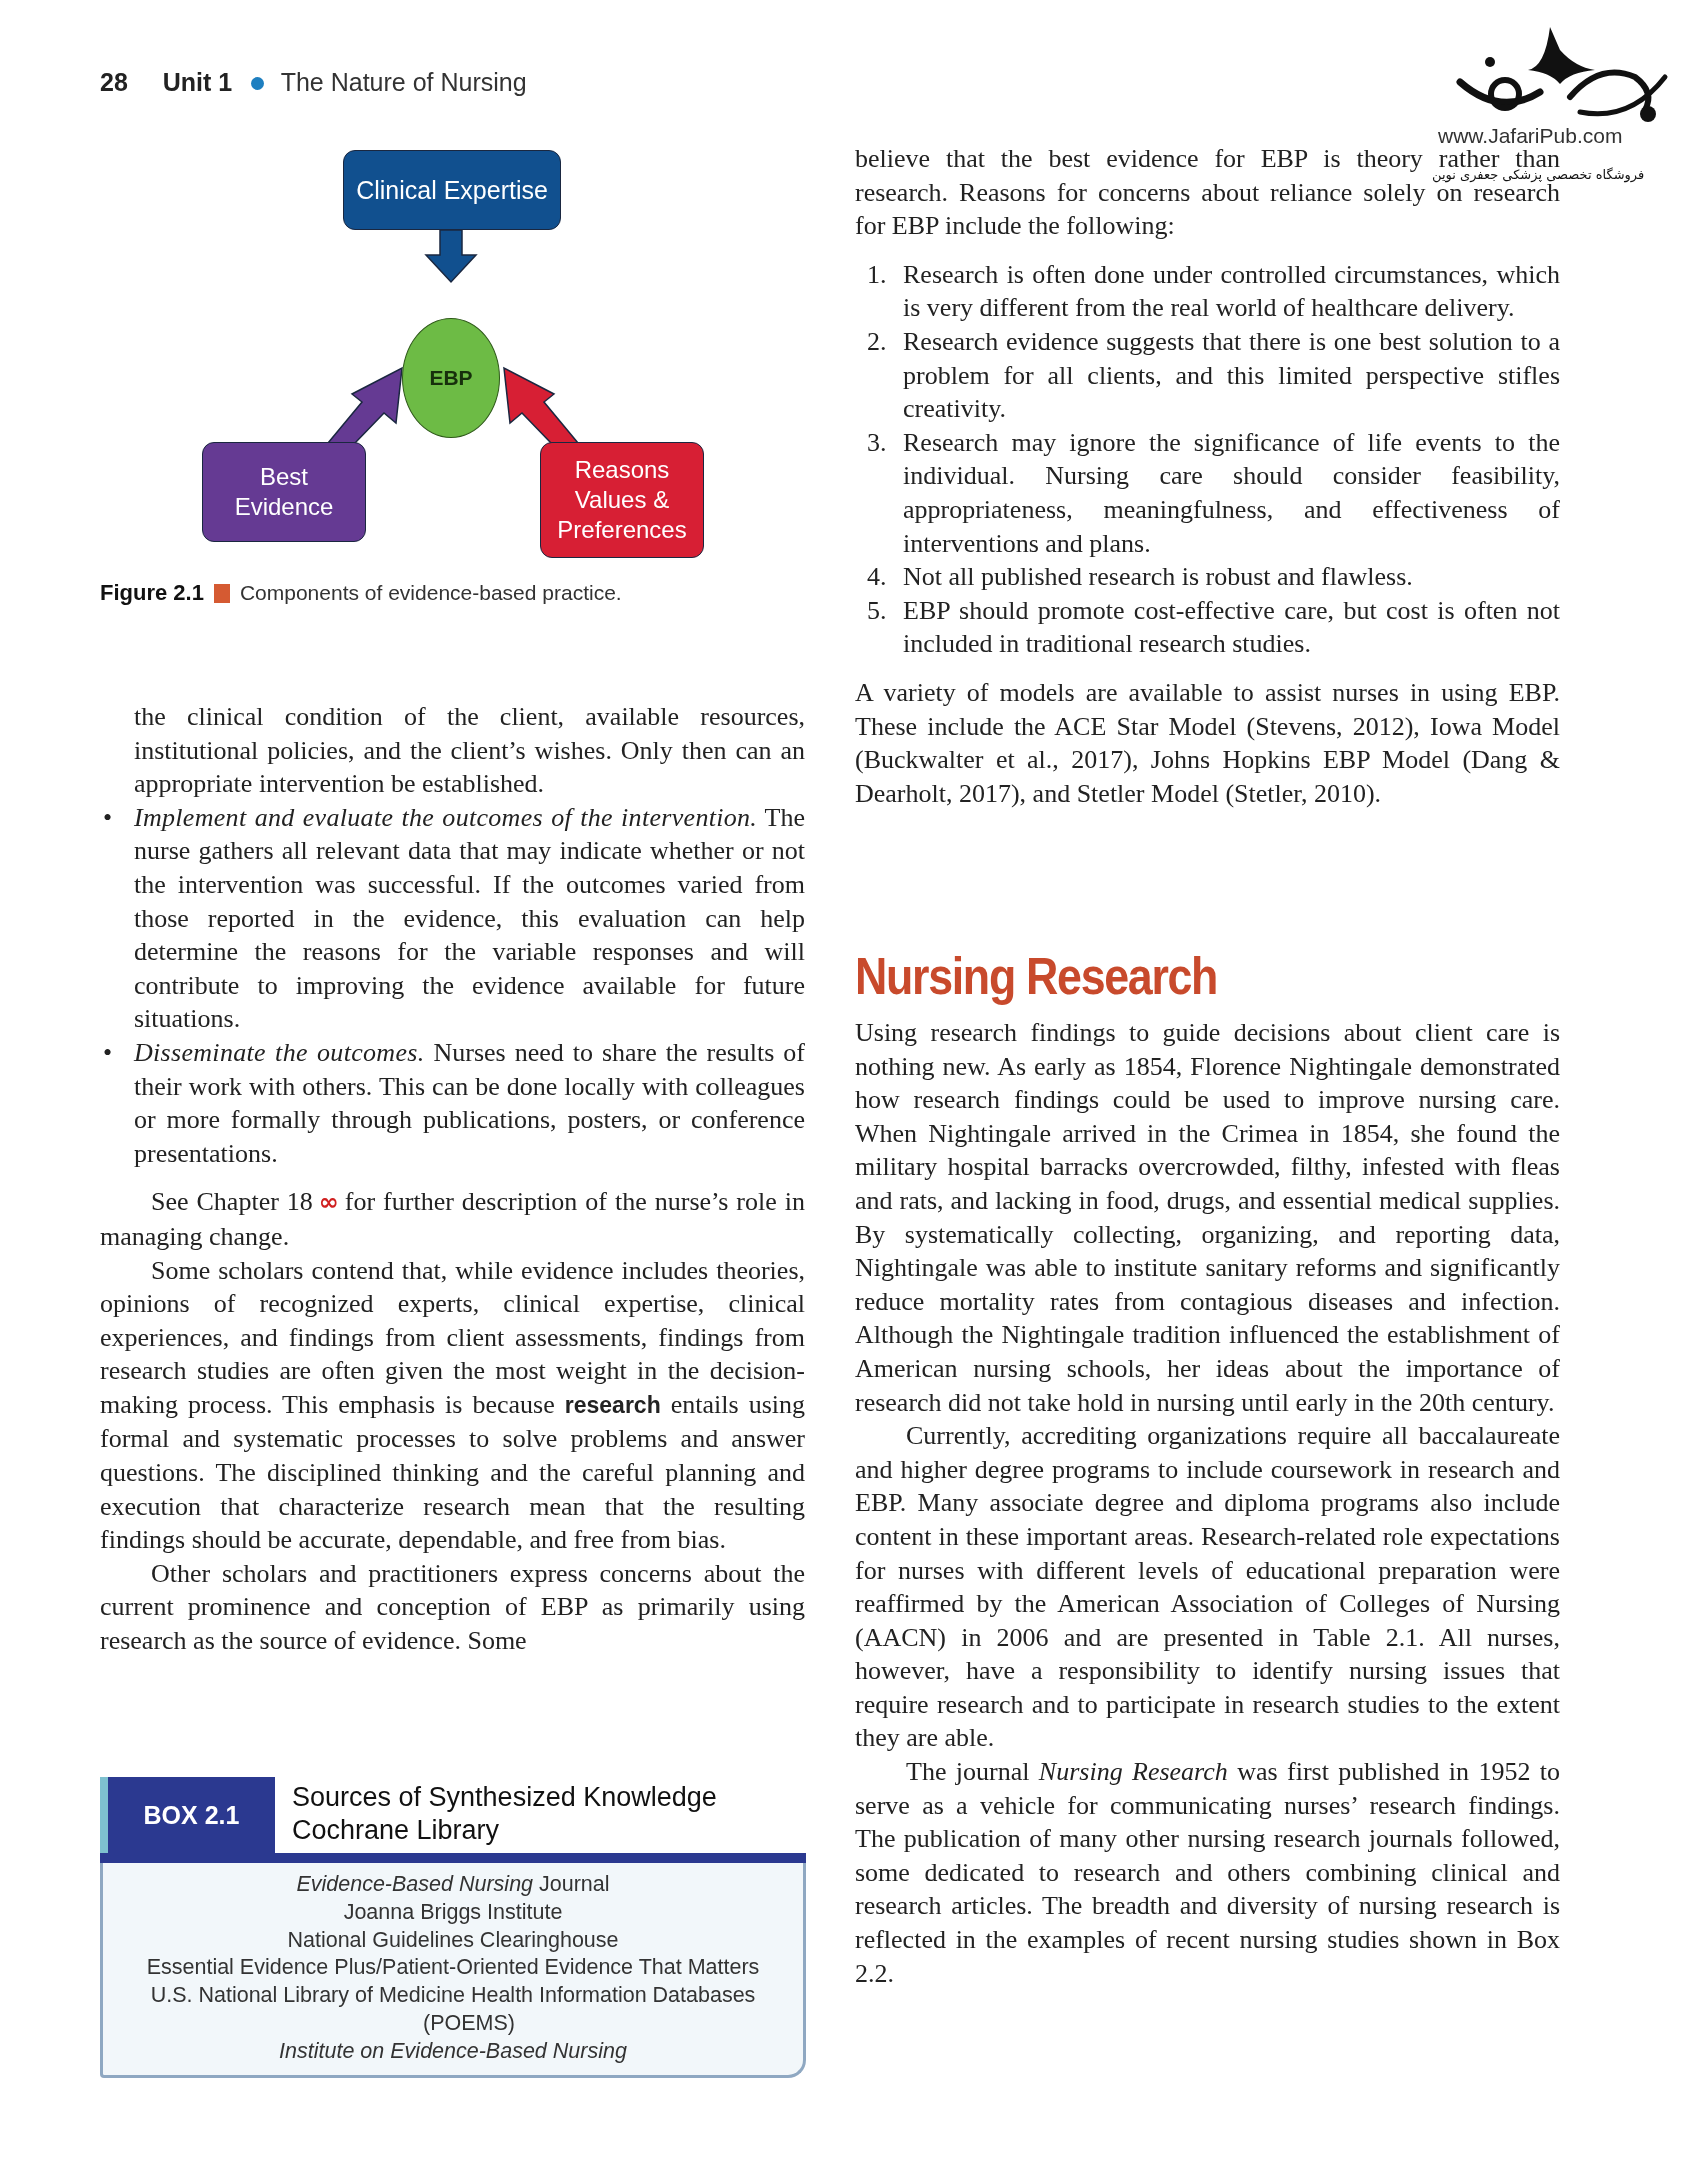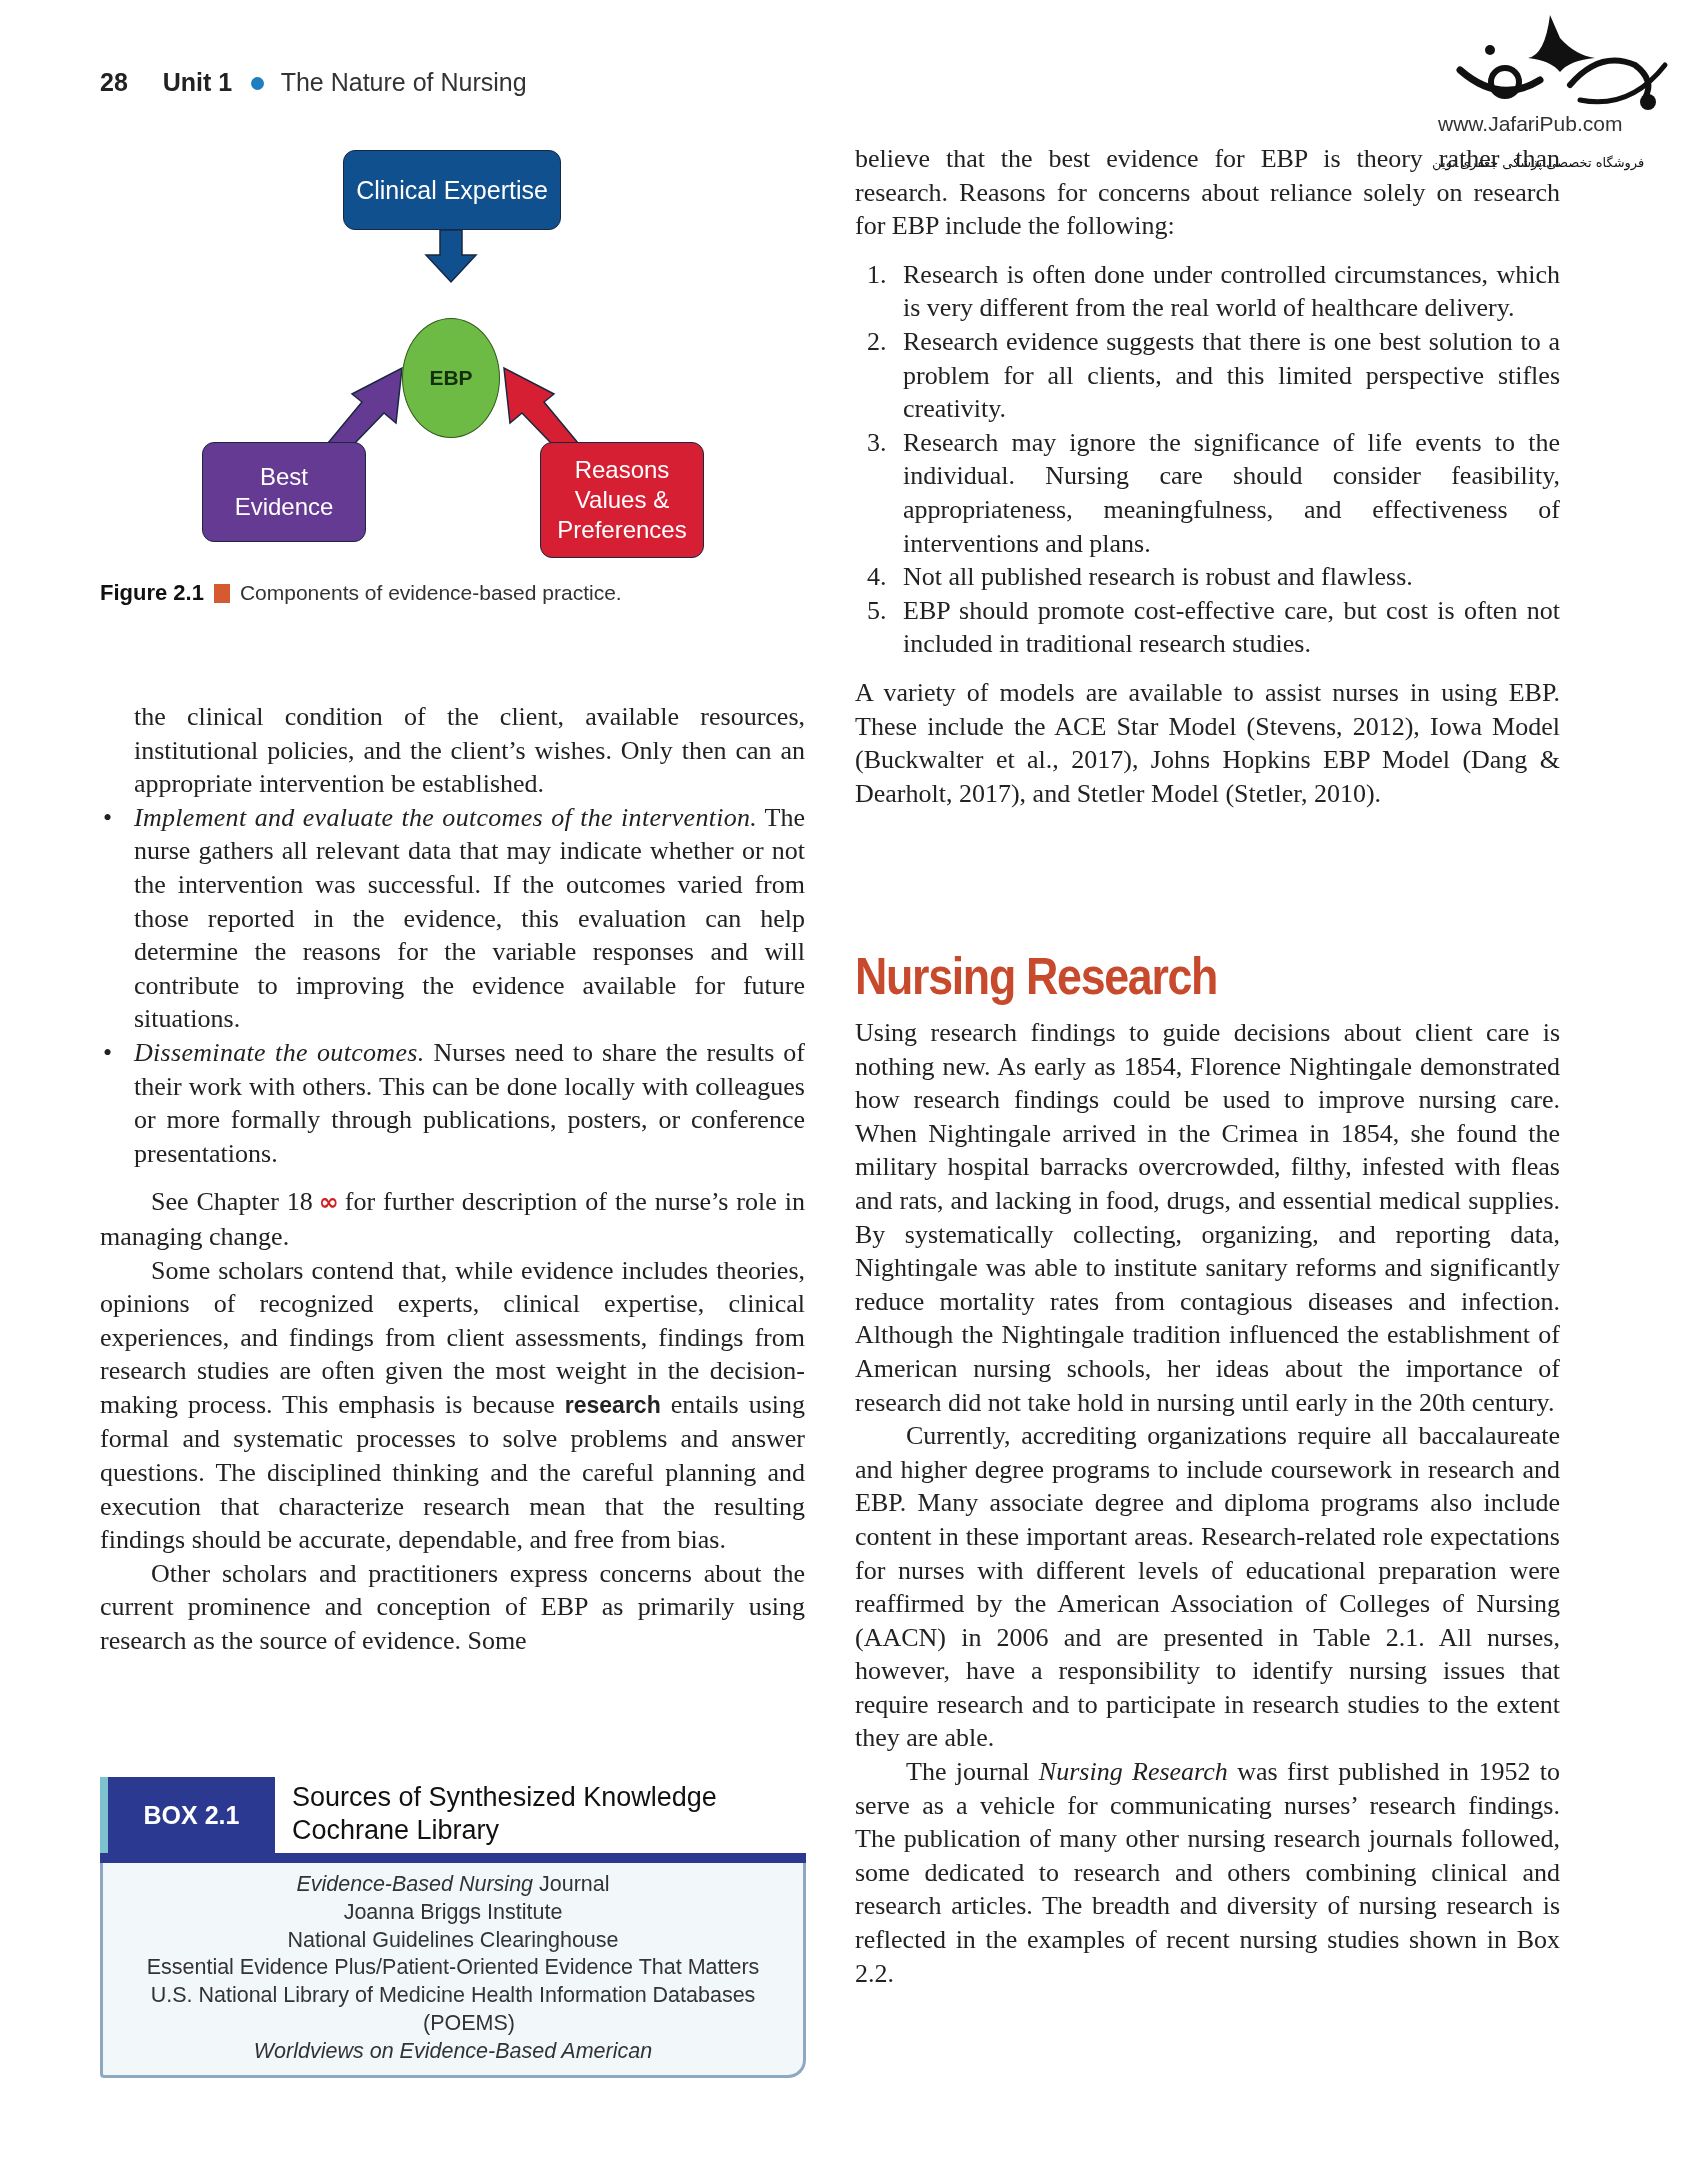--- a/index.html
+++ b/index.html
@@ -6,21 +6,21 @@
   body { width:1700px; height:2175px; position:relative; overflow:hidden; color:#1e1e1e; }
 
   
   .running-header { position:absolute; left:100px; top:68px; font-family:"Liberation Sans", sans-serif; font-size:25px; color:#222; white-space:nowrap; }
   .running-header .pg { font-weight:bold; margin-right:28px; }
   .running-header .unit { font-weight:bold; }
   .running-header .dot { display:inline-block; width:13px; height:13px; border-radius:50%; background:#1e7fc0; margin:0 10px 2px 12px; vertical-align:middle; }
   .running-header .title { font-weight:normal; color:#333; }
 
   
-  .watermark { position:absolute; left:1420px; top:10px; width:270px; height:175px; }
+  .watermark { position:absolute; left:1420px; top:22px; width:270px; height:175px; }
   .watermark .url { position:absolute; left:18px; top:102px; font-family:"Liberation Sans", sans-serif; font-size:21px; color:#333; }
   .watermark .fa { position:absolute; left:12px; top:145px; font-family:"DejaVu Sans", sans-serif; font-size:13px; color:#111; direction:rtl; white-space:nowrap; }
 
   
   .figure { position:absolute; left:100px; top:140px; width:700px; height:470px; }
   .fig-box { position:absolute; border-radius:12px; color:#fff; font-family:"Liberation Sans", sans-serif; display:flex; align-items:center; justify-content:center; text-align:center; border:1.5px solid #1a2740; box-sizing:border-box; }
   .fig-clinical { left:243px; top:10px; width:218px; height:80px; background:#11508f; font-size:25px; }
   .fig-best { left:102px; top:302px; width:164px; height:100px; background:#653a93; font-size:24px; line-height:1.25; }
   .fig-patient { left:440px; top:302px; width:164px; height:116px; background:#d71f34; font-size:24px; line-height:1.25; }
   .fig-ebp { position:absolute; left:302px; top:178px; width:98px; height:120px; border-radius:50%; background:#6dbb45; border:1.5px solid #2f5a1a; box-sizing:border-box; display:flex; align-items:center; justify-content:center; font-family:"Liberation Sans", sans-serif; font-weight:bold; font-size:21px; color:#17300c; }
@@ -135,21 +135,21 @@
     <div>Cochrane Library</div>
   </div>
   <div class="box-rule"></div>
   <div class="box-body">
     <div class="item"><span class="it">Evidence-Based Nursing</span><span> Journal</span></div>
     <div class="item"><span>Joanna Briggs Institute</span></div>
     <div class="item"><span>National Guidelines Clearinghouse</span></div>
     <div class="item"><span>Essential Evidence Plus/Patient-Oriented Evidence That Matters</span></div>
     <div class="item"><span>U.S. National Library of Medicine Health Information Databases</span></div>
     <div class="item wrap"><span>(POEMS)</span></div>
-    <div class="item"><span class="it">Worldviews on Evidence-Based American</span></div>
+    <div class="item"><span class="it">Institute on Evidence-Based Nursing</span></div>
   </div>
 </div>
 
 <div class="col col-right">
   <p>believe that the best evidence for EBP is theory rather than research. Reasons for concerns about reliance solely on research for EBP include the following:</p>
   <div class="gap"></div>
   <ol class="ol-list">
     <li><span class="num">1.</span><span>Research is often done under controlled circumstances, which is very different from the real world of healthcare delivery.</span></li>
     <li><span class="num">2.</span><span>Research evidence suggests that there is one best solution to a problem for all clients, and this limited perspective stifles creativity.</span></li>
     <li><span class="num">3.</span><span>Research may ignore the significance of life events to the individual. Nursing care should consider feasibility, appropriateness, meaningfulness, and effectiveness of interventions and plans.</span></li>

